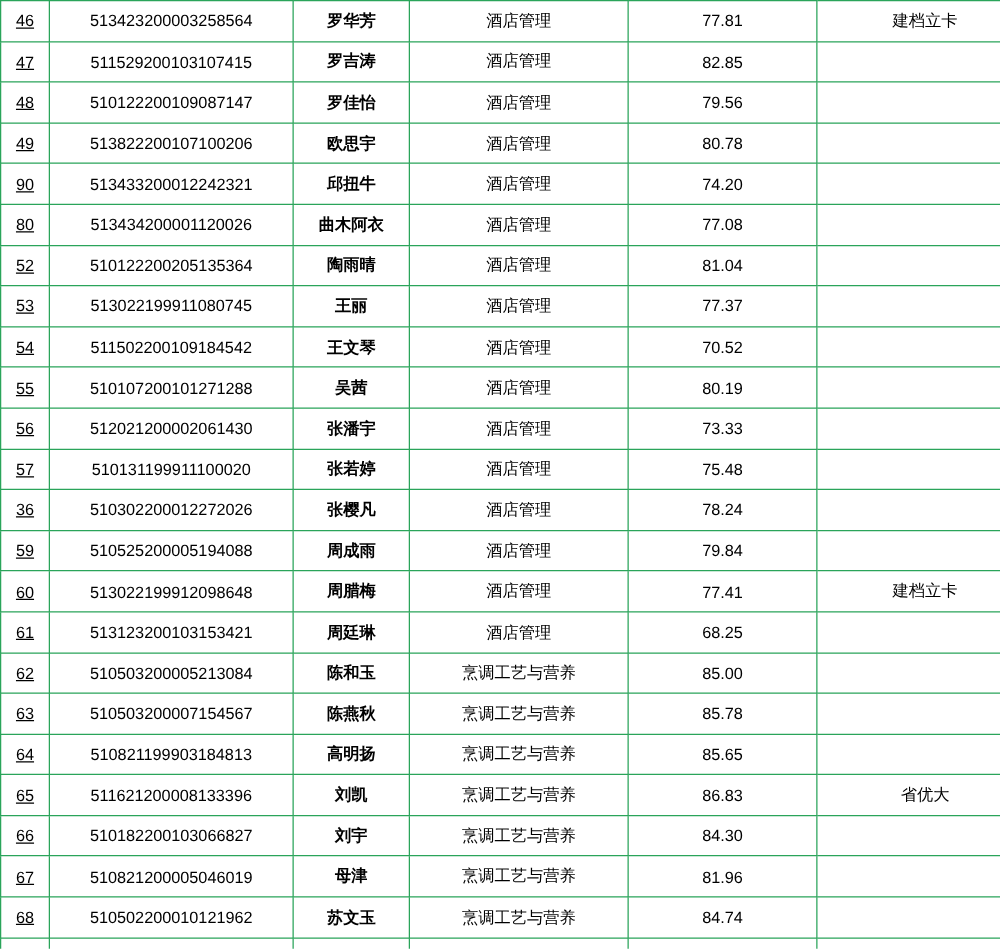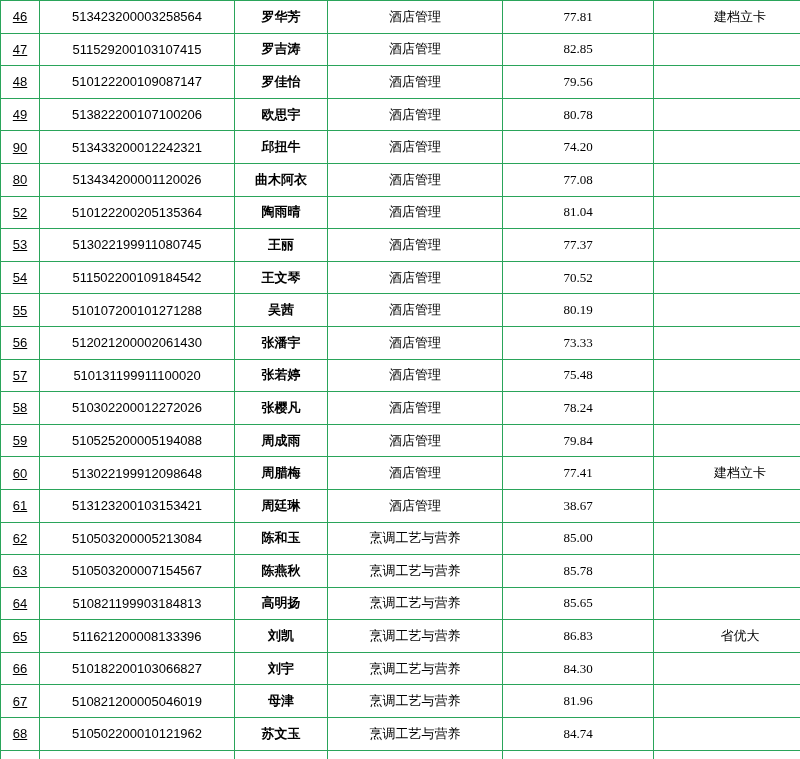--- a/index.html
+++ b/index.html
@@ -49,21 +49,20 @@
     font-family: Liberation Mono, monospace;
   }
   td.c-major {
     width: 170px;
     font-size: 13px;
     font-weight: normal;
   }
   td.c-score {
     width: 146px;
     font-size: 13px;
-    font-family: Liberation Serif, serif;
   }
   td.c-note {
     width: 168px;
     font-size: 13px;
   }
   .first-row td {
     border-top: none;
   }
 </style>
 </head>
@@ -161,21 +160,21 @@
     </tr>
     <tr class="row">
       <td class="c-index">57</td>
       <td class="c-id">510131199911100020</td>
       <td class="c-name">张若婷</td>
       <td class="c-major">酒店管理</td>
       <td class="c-score">75.48</td>
       <td class="c-note"></td>
     </tr>
     <tr class="row">
-      <td class="c-index">58</td>
+      <td class="c-index">36</td>
       <td class="c-id">510302200012272026</td>
       <td class="c-name">张樱凡</td>
       <td class="c-major">酒店管理</td>
       <td class="c-score">78.24</td>
       <td class="c-note"></td>
     </tr>
     <tr class="row">
       <td class="c-index">59</td>
       <td class="c-id">510525200005194088</td>
       <td class="c-name">周成雨</td>
@@ -189,21 +188,21 @@
       <td class="c-name">周腊梅</td>
       <td class="c-major">酒店管理</td>
       <td class="c-score">77.41</td>
       <td class="c-note">建档立卡</td>
     </tr>
     <tr class="row">
       <td class="c-index">61</td>
       <td class="c-id">513123200103153421</td>
       <td class="c-name">周廷琳</td>
       <td class="c-major">酒店管理</td>
-      <td class="c-score">38.67</td>
+      <td class="c-score">68.25</td>
       <td class="c-note"></td>
     </tr>
     <tr class="row">
       <td class="c-index">62</td>
       <td class="c-id">510503200005213084</td>
       <td class="c-name">陈和玉</td>
       <td class="c-major">烹调工艺与营养</td>
       <td class="c-score">85.00</td>
       <td class="c-note"></td>
     </tr>

